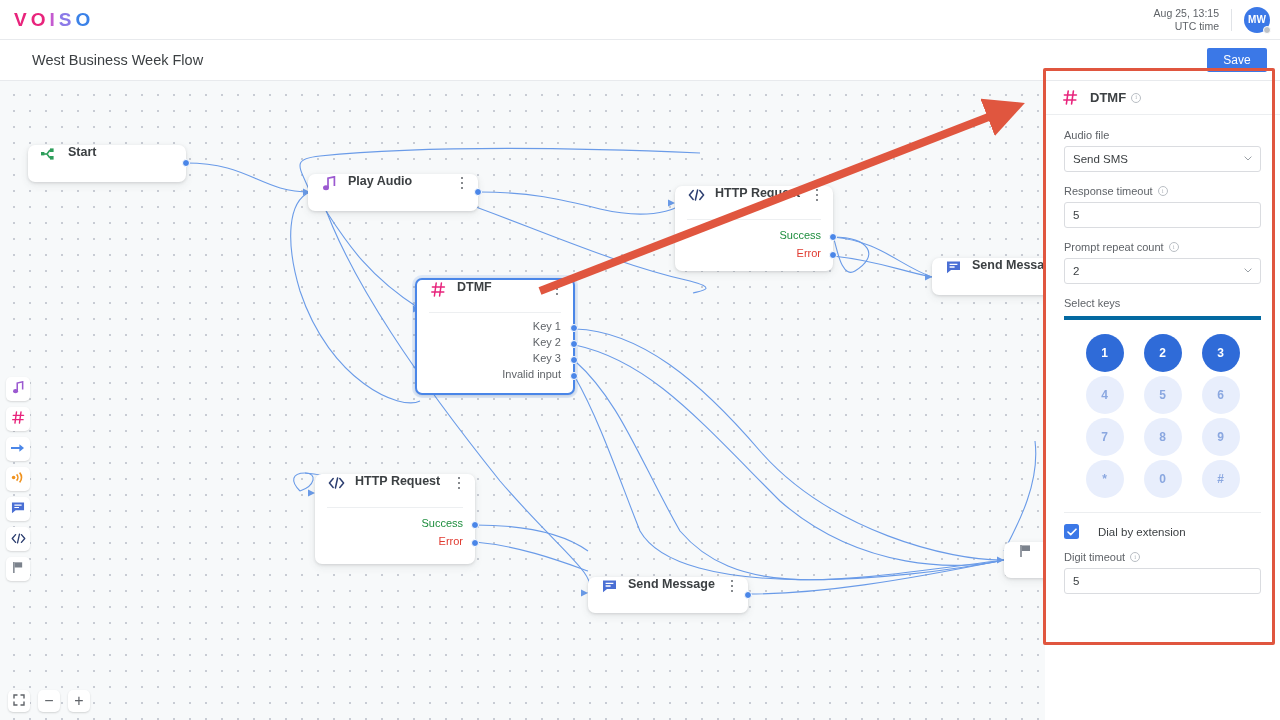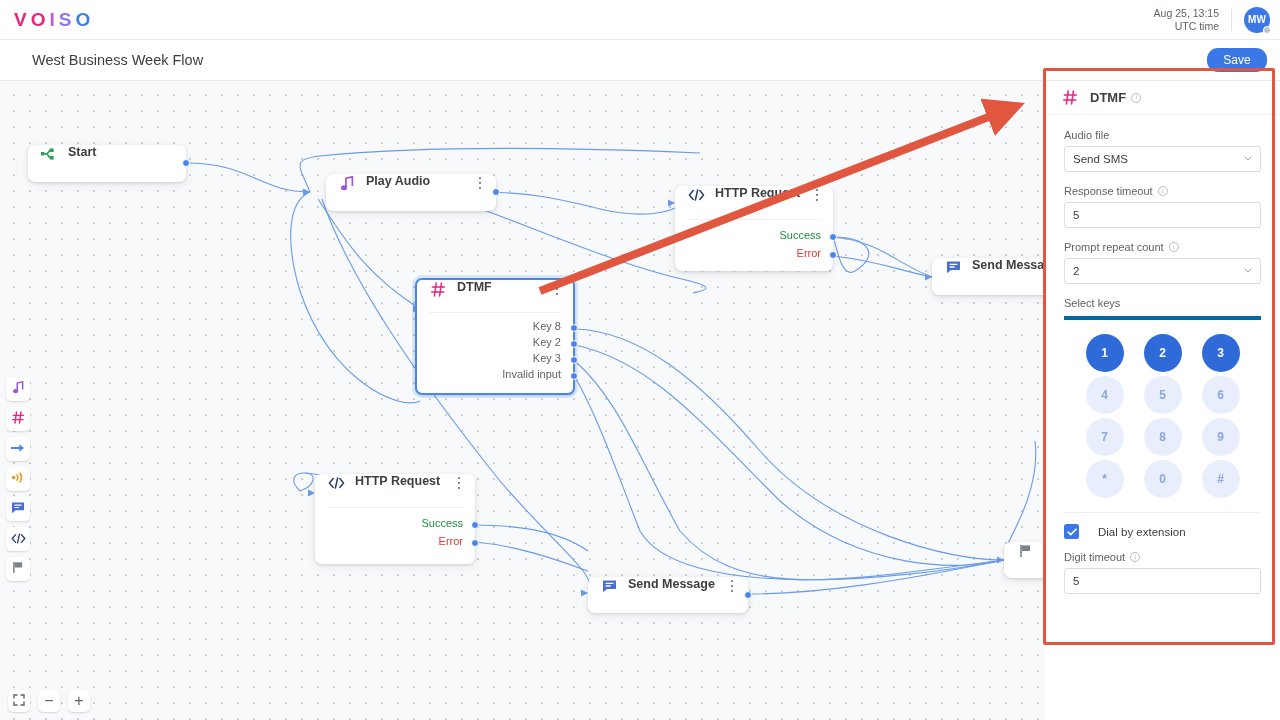--- a/index.html
+++ b/index.html
@@ -39,21 +39,21 @@
   
   .subbar {
     position:absolute; top:40px; left:0; width:1280px; height:41px;
     background:#fff; border-bottom:1px solid #e8eaed;
     display:flex; align-items:center; z-index:39;
   }
   .flow-title { margin-left:32px; font-size:14.5px; color:#3c4043; }
   .save-btn {
     margin-left:auto; margin-right:13px;
     width:60px; height:24px; background:#3b78e7; color:#fff;
-    border:none; border-radius:11px; font-size:12px;
+    border:none; border-radius:2px; font-size:12px;
     font-family:"Liberation Sans",sans-serif; cursor:pointer;
     display:flex; align-items:center; justify-content:center;
   }
 
   
   .canvas {
     position:absolute; top:81px; left:0; width:1280px; height:639px;
     background-color:#f7f9fa;
     background-image: radial-gradient(#c8ccd4 0.9px, transparent 0.9px);
     background-size: 16px 16px;
@@ -235,21 +235,21 @@
             <rect x="0" y="5" width="3.4" height="3.4" fill="#2e9e5b"></rect>
             <rect x="9" y="1.4" width="3.6" height="3.6" fill="#2e9e5b"></rect>
             <rect x="9" y="9" width="3.6" height="3.6" fill="#2e9e5b"></rect>
           </svg>
         </span>
         <span class="node-title">Start</span>
       </div>
       <span class="dot" style="right:-4px; top:14px;"></span>
     </div>
 
-    <div class="node" style="left:326px; top:93px; width:170px; height:37px;">
+    <div class="node" style="left:308px; top:93px; width:170px; height:37px;">
       <div class="node-head">
         <span class="node-icon">
           <svg width="13" height="15" viewBox="0 0 13 15">
             <path d="M5 11.6 V2.2 L11.4 0.8 V10" stroke="#9b59d0" stroke-width="1.7" fill="none"></path>
             <ellipse cx="3" cy="11.8" rx="3" ry="2.5" fill="#9b59d0"></ellipse>
           </svg>
         </span>
         <span class="node-title">Play Audio</span>
         <span class="kebab">
             <i></i>
@@ -297,21 +297,21 @@
         <span class="node-title">DTMF</span>
         <span class="kebab">
             <i></i>
             <i></i>
             <i></i>
           </span>
       </div>
       <div class="node-sep"></div>
       <div class="ports" style="padding-top:5px;">
         <div class="port">
-          <span class="port-label">Key 8</span>
+          <span class="port-label">Key 1</span>
           </div>
         <div class="port">
           <span class="port-label">Key 2</span>
           </div>
         <div class="port">
           <span class="port-label">Key 3</span>
           </div>
         <div class="port">
           <span class="port-label">Invalid input</span>
           </div>

